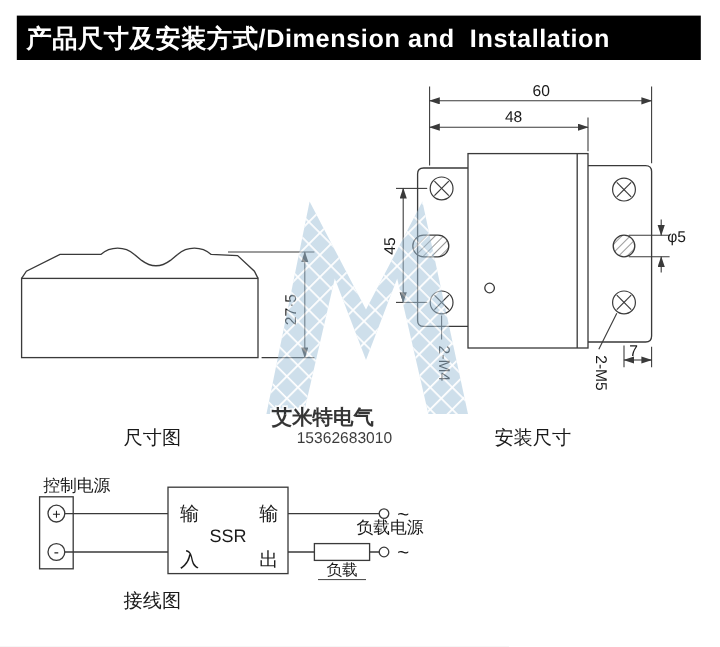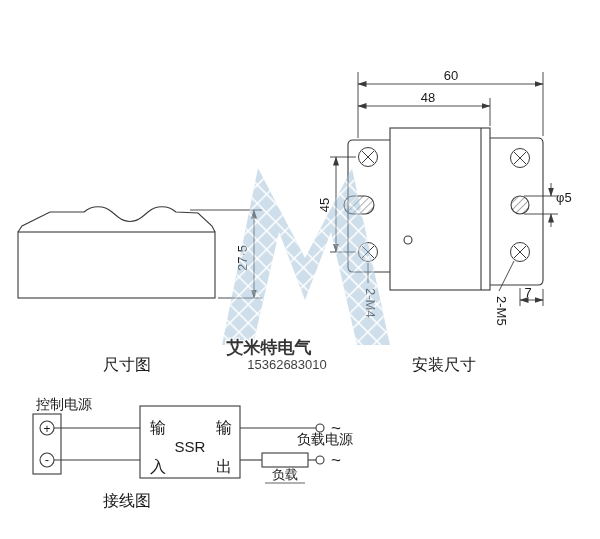--- a/index.html
+++ b/index.html
@@ -18,20 +18,23 @@
   svg text{fill:#1a1a1a;font-family:"Liberation Sans","DejaVu Sans",sans-serif;}
   .dim{font-size:13px;}
   .cjk-label{font-size:16px;}
   .wire-label{font-size:14px;}
 </style>
 </head>
 <body>
 
 <div class="page">
 
+  <div class="title-bar">
+    <span>产品尺寸及安装方式/Dimension and  Installation</span>
+  </div>
 
   <svg width="600" height="539" viewBox="0 0 600 539">
     <defs>
       <marker id="arr" markerWidth="10" markerHeight="8" refX="8.5" refY="3" orient="auto-start-reverse" markerUnits="userSpaceOnUse">
         <path d="M0,0 L9,3 L0,6 Z" fill="#3a3a3a"></path>
       </marker>
       <pattern id="hatch" width="5" height="5" patternUnits="userSpaceOnUse" patternTransform="rotate(45)">
         <line x1="0" y1="0" x2="0" y2="5" stroke="#555" stroke-width="1"></line>
       </pattern>
       <pattern id="wgrid" width="13" height="13" patternUnits="userSpaceOnUse" patternTransform="rotate(45)">

